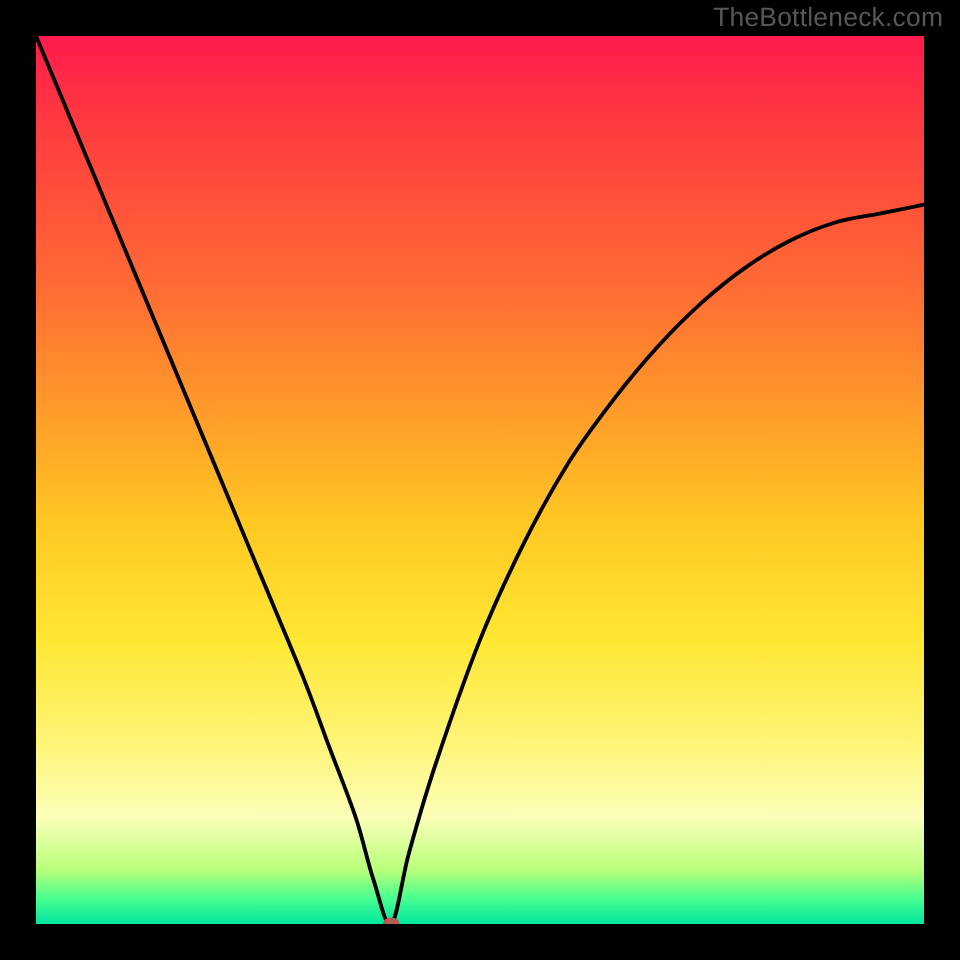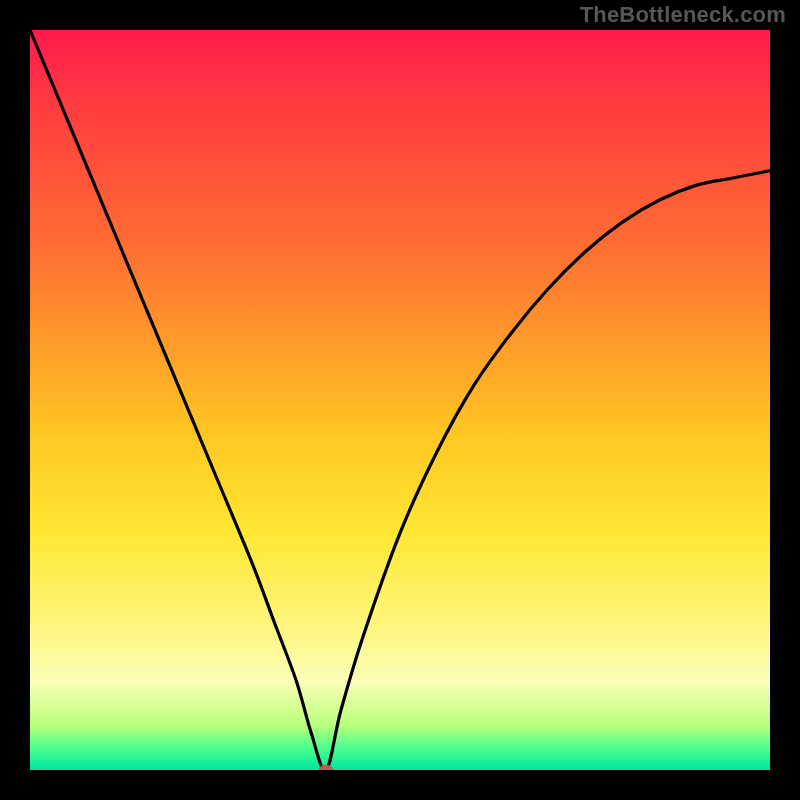--- a/index.html
+++ b/index.html
@@ -16,21 +16,21 @@
     width: 800px;
     height: 800px;
     background: #000;
   }
   .watermark {
     position: absolute;
     top: 2px;
     right: 14px;
     color: #575757;
     font-size: 22px;
-    font-weight: 700;
+    font-weight: 400;
     letter-spacing: 0.2px;
     user-select: none;
   }
   .plot {
     position: absolute;
     left: 30px;
     top: 30px;
     width: 740px;
     height: 740px;
     

